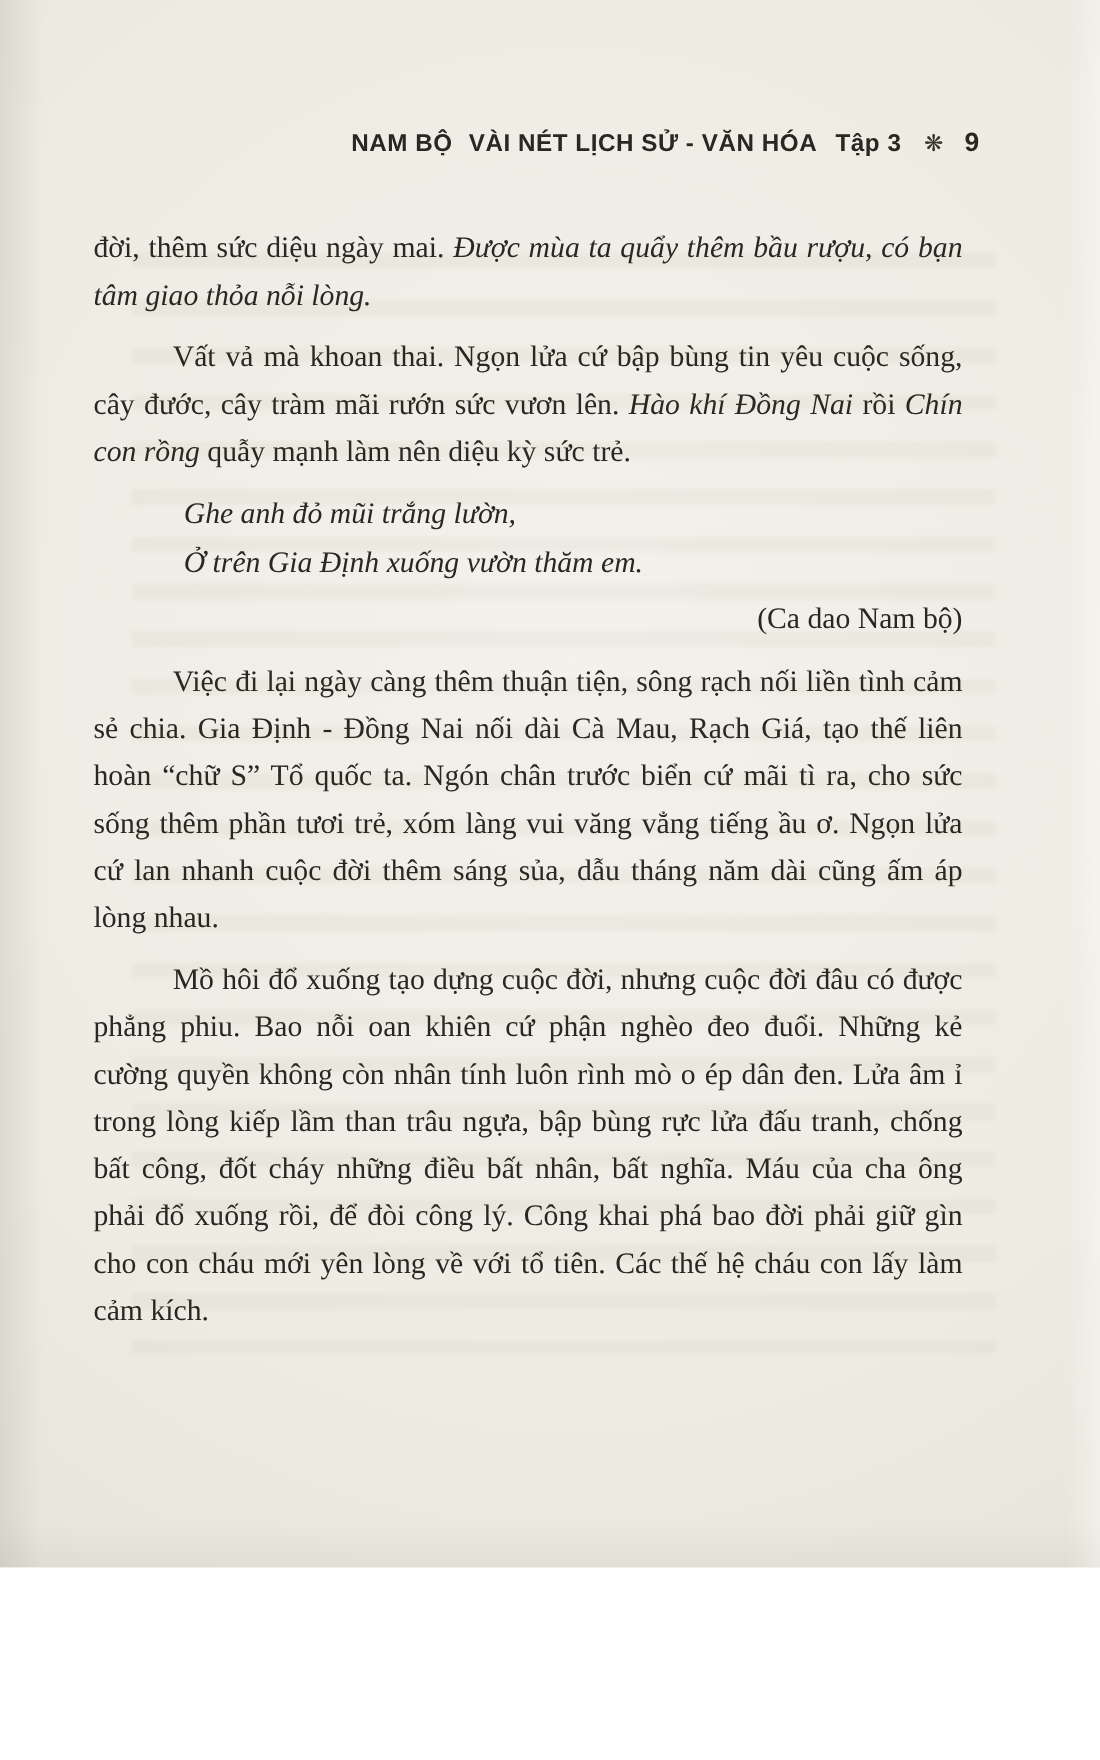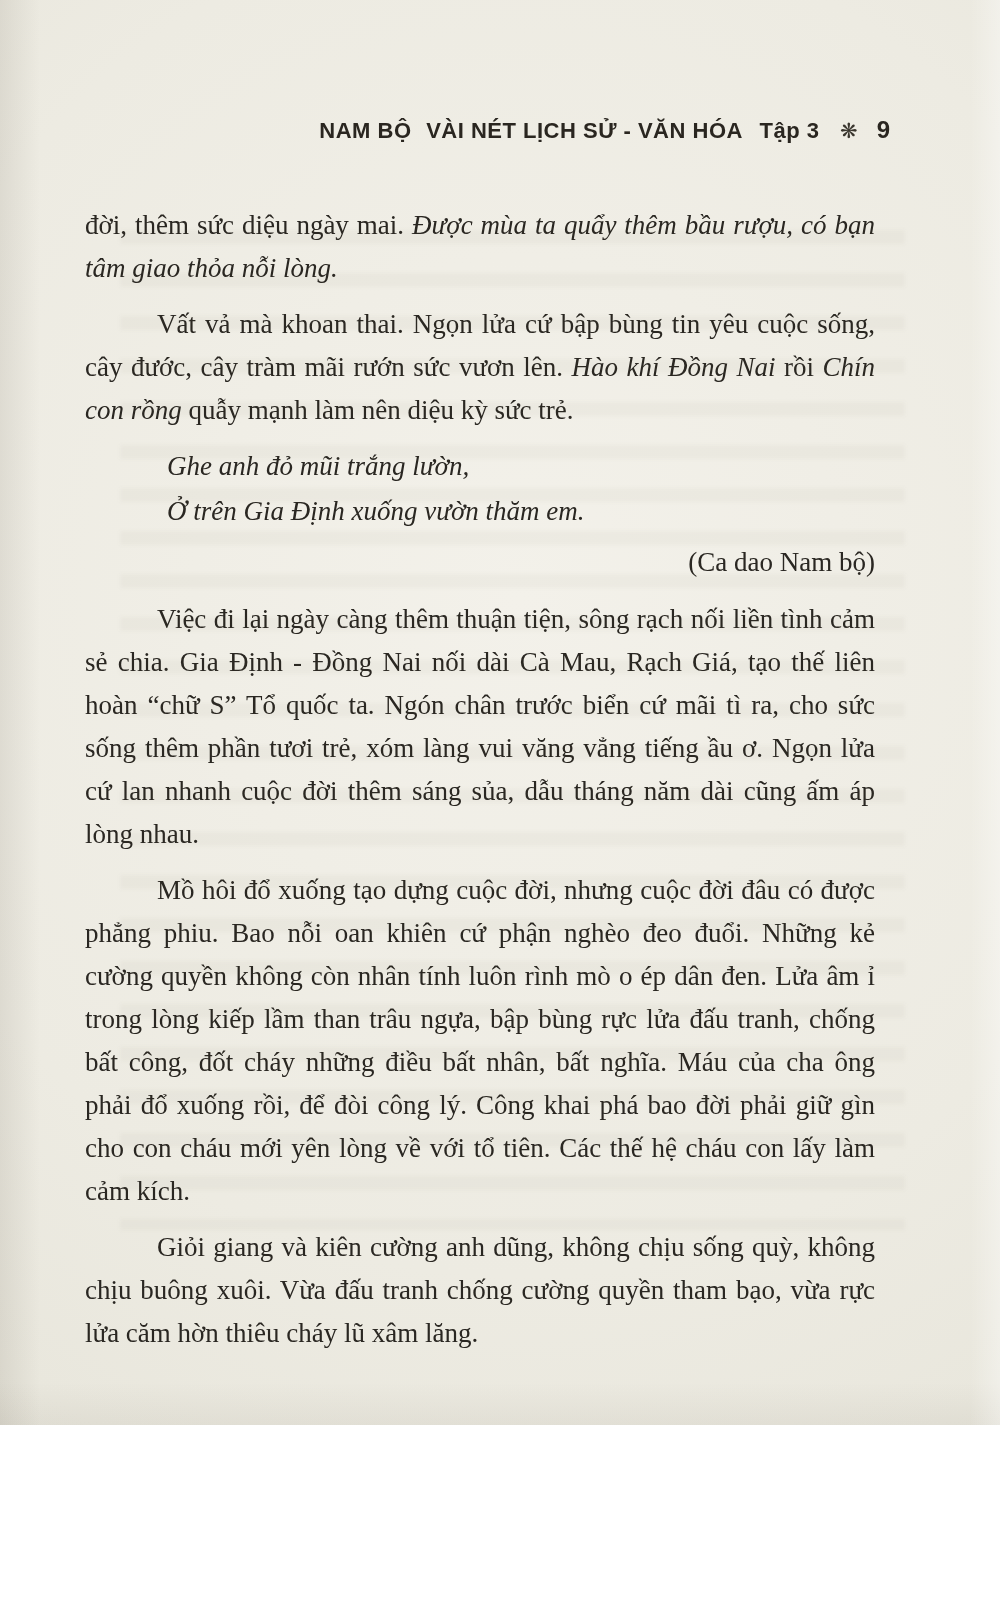--- a/index.html
+++ b/index.html
@@ -107,16 +107,15 @@
   </div>
 
   <div class="page-body">
       <p class="para body"><span>đời, thêm sức diệu ngày mai. </span><em>Được mùa ta quẩy thêm bầu rượu, có bạn tâm giao thỏa nỗi lòng.</em></p>
       <p class="para body indent"><span>Vất vả mà khoan thai. Ngọn lửa cứ bập bùng tin yêu cuộc sống, cây đước, cây tràm mãi rướn sức vươn lên. </span><em>Hào khí Đồng Nai</em><span> rồi </span><em>Chín con rồng</em><span> quẫy mạnh làm nên diệu kỳ sức trẻ.</span></p>
       <p class="para verse first"><em>Ghe anh đỏ mũi trắng lườn,</em></p>
       <p class="para verse"><em>Ở trên Gia Định xuống vườn thăm em.</em></p>
       <p class="para attribution"><span>(Ca dao Nam bộ)</span></p>
       <p class="para body indent"><span>Việc đi lại ngày càng thêm thuận tiện, sông rạch nối liền tình cảm sẻ chia. Gia Định - Đồng Nai nối dài Cà Mau, Rạch Giá, tạo thế liên hoàn “chữ S” Tổ quốc ta. Ngón chân trước biển cứ mãi tì ra, cho sức sống thêm phần tươi trẻ, xóm làng vui văng vẳng tiếng ầu ơ. Ngọn lửa cứ lan nhanh cuộc đời thêm sáng sủa, dẫu tháng năm dài cũng ấm áp lòng nhau.</span></p>
       <p class="para body indent"><span>Mồ hôi đổ xuống tạo dựng cuộc đời, nhưng cuộc đời đâu có được phẳng phiu. Bao nỗi oan khiên cứ phận nghèo đeo đuổi. Những kẻ cường quyền không còn nhân tính luôn rình mò o ép dân đen. Lửa âm ỉ trong lòng kiếp lầm than trâu ngựa, bập bùng rực lửa đấu tranh, chống bất công, đốt cháy những điều bất nhân, bất nghĩa. Máu của cha ông phải đổ xuống rồi, để đòi công lý. Công khai phá bao đời phải giữ gìn cho con cháu mới yên lòng về với tổ tiên. Các thế hệ cháu con lấy làm cảm kích.</span></p>
-      <p class="para body indent"><span>Giỏi giang và kiên cường anh dũng, không chịu sống quỳ, không chịu buông xuôi. Vừa đấu tranh chống cường quyền tham bạo, vừa rực lửa căm hờn thiêu cháy lũ xâm lăng.</span></p>
     </div>
 
 </div>
 
 </body></html>

